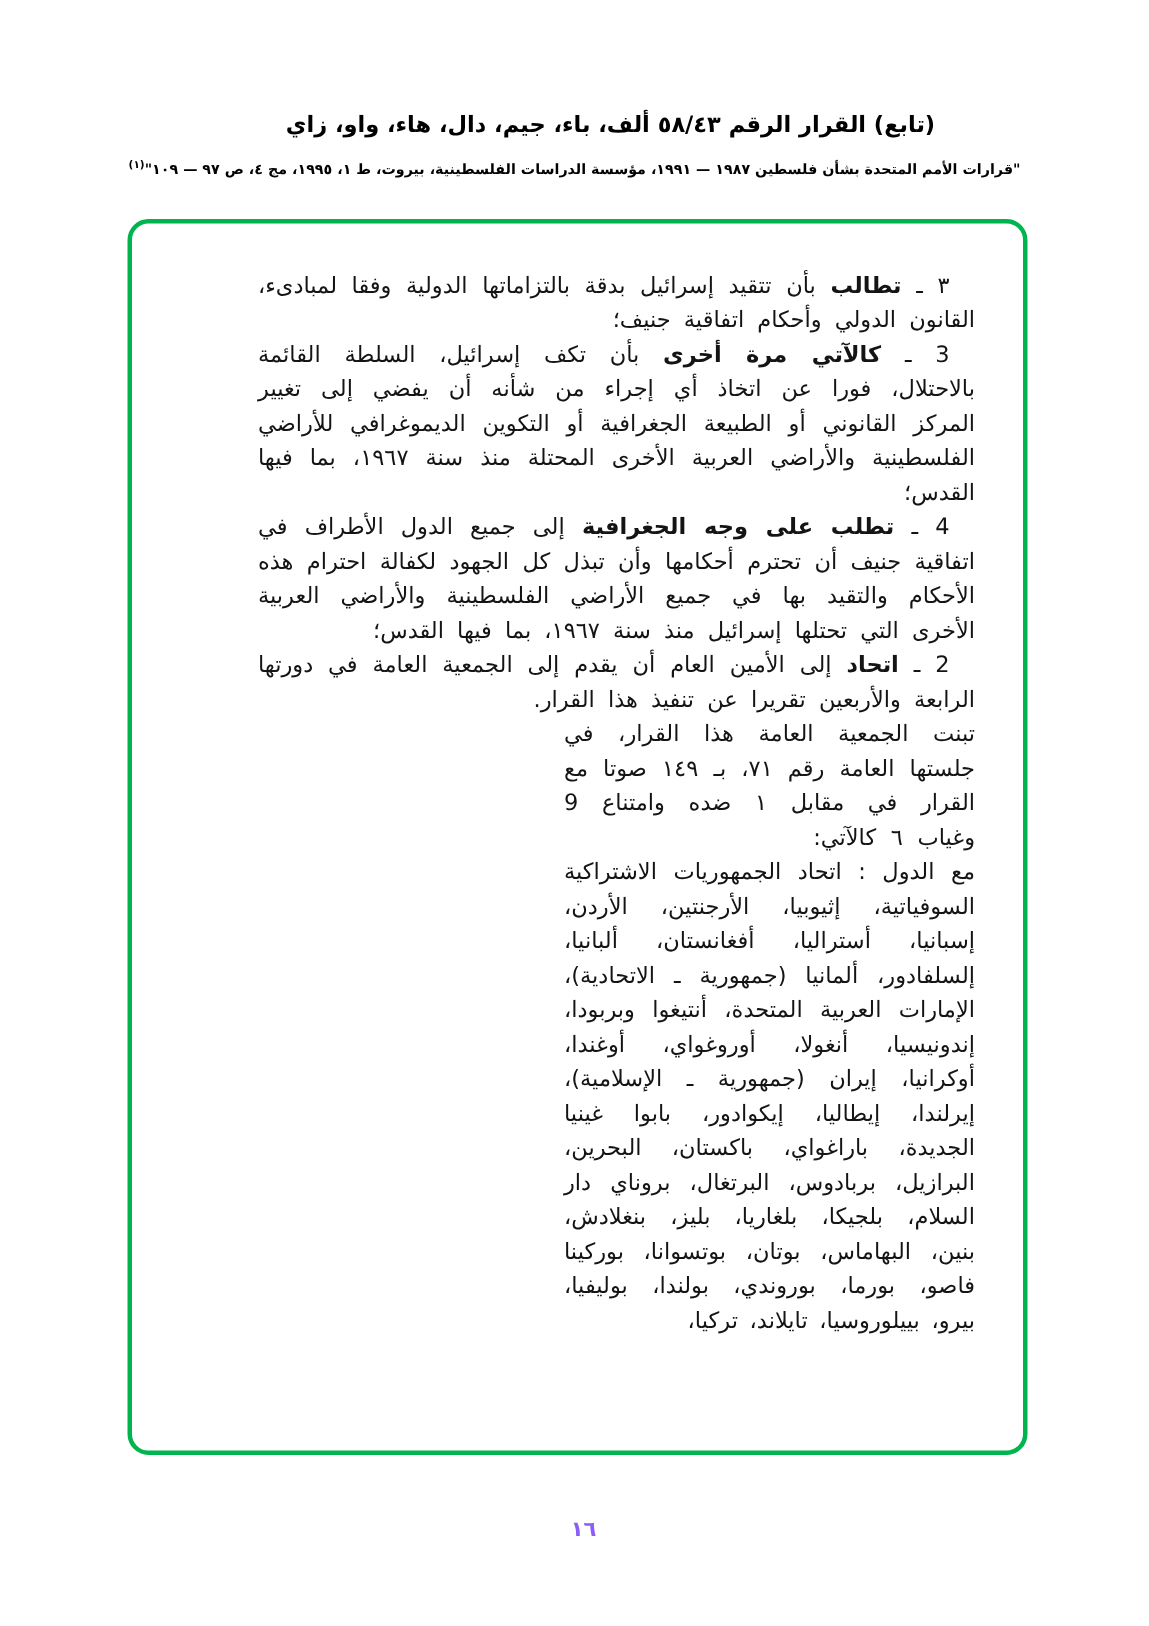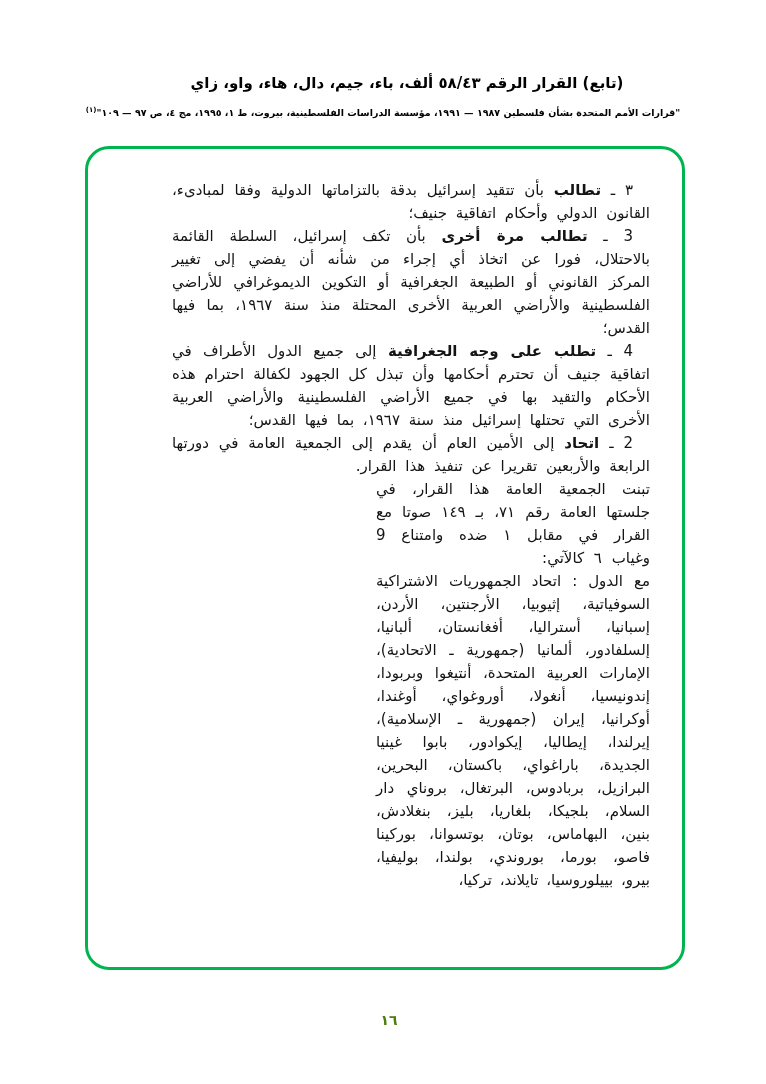--- a/index.html
+++ b/index.html
@@ -29,21 +29,21 @@
   }
   .header-sub sup{
     font-size:7px;
     vertical-align:super;
   }
   .frame{
     position:absolute;
     left:85px;top:146px;
     width:600px;height:824px;
     border:3px solid #00b44e;
-    border-radius:24px;
+    border-radius:14px;
     box-sizing:border-box;
     background:#ffffff;
   }
   .text-block{
     position:absolute;
     top:30px;right:32px;
     width:478px;
     direction:rtl;
     text-align:justify;
     font-size:15px;
@@ -67,21 +67,21 @@
   }
   .votes{
     margin:0;
     text-align:justify;
     word-spacing:3px;
   }
   .page-number{
     position:absolute;top:1012px;left:12px;right:0;
     text-align:center;
     font-size:14px;font-weight:bold;
-    color:#4d7c0f;
+    color:#8b5cf6;
   }
 </style>
 </head>
 <body>
 
 <div class="page">
 
   <div class="header-title">(تابع) القرار الرقم ٥٨/٤٣ ألف، باء، جيم، دال، هاء، واو، زاي</div>
 
   <div class="header-sub">
@@ -92,21 +92,21 @@
     <div class="text-block">
 
       <p class="clause">
         <span>٣ ـ</span>
         <b class="verb">تطالب</b>
         <span>بأن تتقيد إسرائيل بدقة بالتزاماتها الدولية وفقا لمبادىء، القانون الدولي وأحكام اتفاقية جنيف؛</span>
       </p>
 
       <p class="clause">
         <span>3 ـ</span>
-        <b class="verb">تطالب مرة أخرى</b>
+        <b class="verb">كالآتي مرة أخرى</b>
         <span>بأن تكف إسرائيل، السلطة القائمة بالاحتلال، فورا عن اتخاذ أي إجراء من شأنه أن يفضي إلى تغيير المركز القانوني أو الطبيعة الجغرافية أو التكوين الديموغرافي للأراضي الفلسطينية والأراضي العربية الأخرى المحتلة منذ سنة ١٩٦٧، بما فيها القدس؛</span>
       </p>
 
       <p class="clause">
         <span>4 ـ</span>
         <b class="verb">تطلب على وجه الجغرافية</b>
         <span>إلى جميع الدول الأطراف في اتفاقية جنيف أن تحترم أحكامها وأن تبذل كل الجهود لكفالة احترام هذه الأحكام والتقيد بها في جميع الأراضي الفلسطينية والأراضي العربية الأخرى التي تحتلها إسرائيل منذ سنة ١٩٦٧، بما فيها القدس؛</span>
       </p>
 
       <p class="clause">

